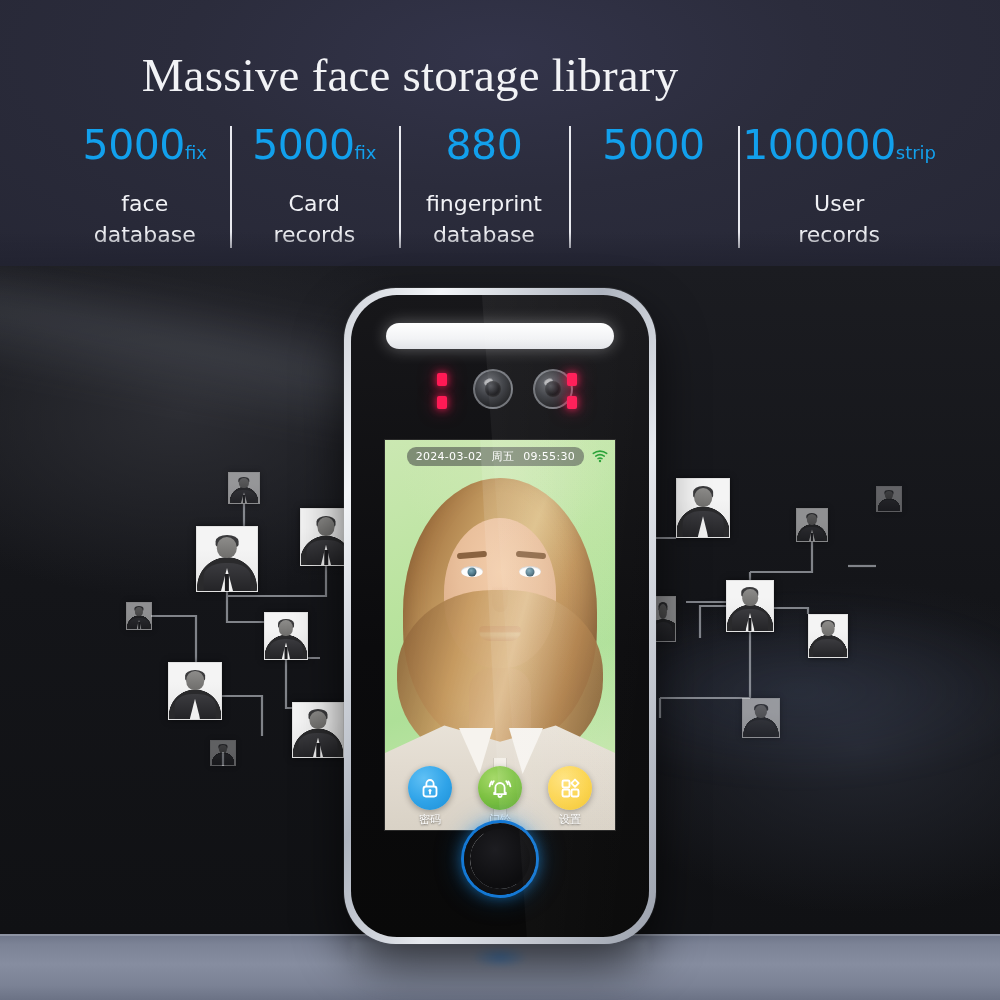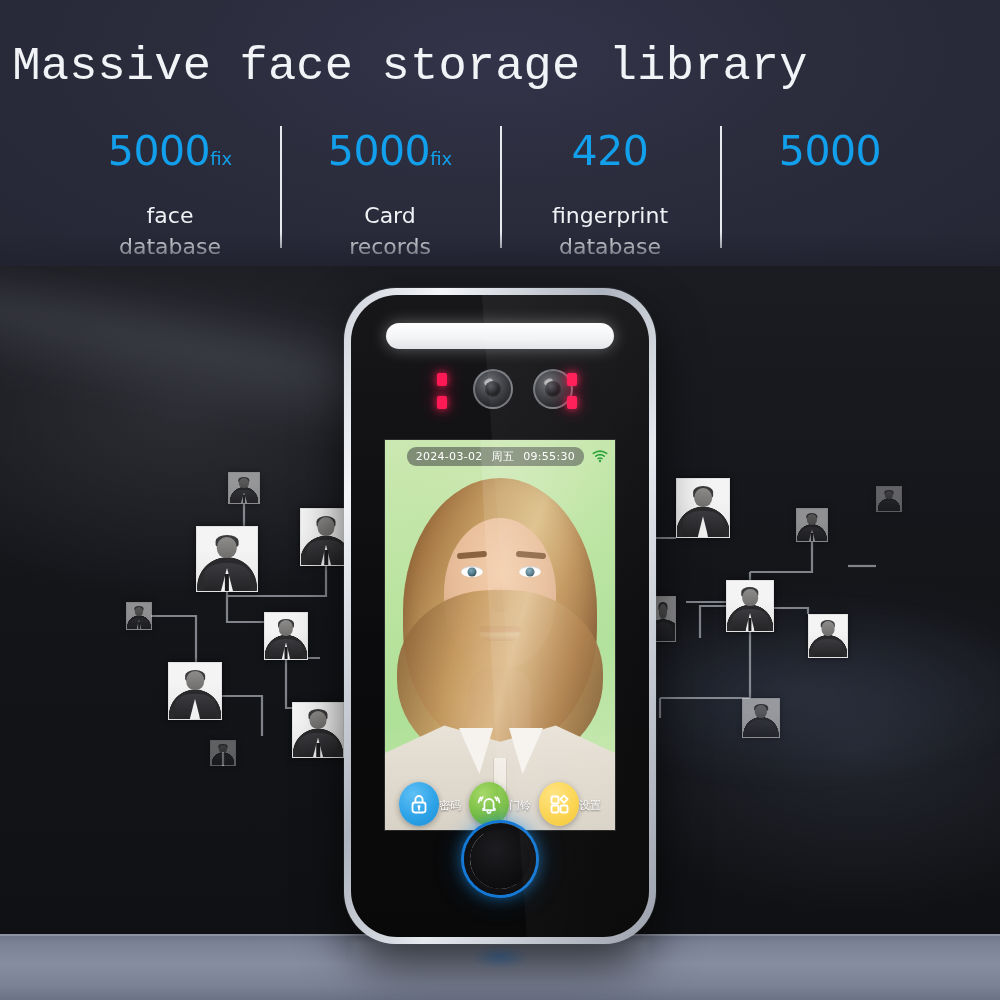--- a/index.html
+++ b/index.html
@@ -19,27 +19,27 @@
     background:
       radial-gradient(ellipse 700px 300px at 50% 20%, #33344a 0%, #2b2c3c 45%, #262735 100%);
     overflow:hidden;
   }
   .header-band::after{
     content:""; position:absolute; left:0; right:0; bottom:0; height:40px;
     background:linear-gradient(to bottom, rgba(38,39,53,0) 0%, #212230 100%);
   }
 
   .page-title{
-    position:absolute; left:0; top:40px; width:820px;
+    position:absolute; left:0; top:48px; width:820px;
     text-align:center;
     color:#f2f3f6;
     font-size:47px;
     font-weight:400;
     letter-spacing:.2px;
-    font-family:Liberation Mono, monospace;
+    font-family:Liberation Serif, serif;
     white-space:nowrap;
   }
 
   
   .stats-row{
     position:absolute; left:60px; top:122px; width:880px; height:132px;
     display:flex; align-items:flex-start;
   }
   .stat-cell{
     position:relative;
@@ -48,21 +48,21 @@
     padding:0 4px;
   }
   .stat-cell + .stat-cell::before{
     content:""; position:absolute; left:0; top:4px;
     width:2px; height:122px;
     background:#e9eaf0;
   }
   .stat-value{
     color:#12a0ec;
     font-size:41px;
-    line-height:58px;
+    line-height:46px;
     font-weight:400;
     font-family:"DejaVu Sans", sans-serif;
     white-space:nowrap;
     letter-spacing:-.5px;
   }
   .stat-unit{
     font-size:18px;
     letter-spacing:0;
   }
   .stat-label{
@@ -347,21 +347,21 @@
     letter-spacing:.3px;
   }
   .wifi-icon{ width:16px; height:14px; display:block; }
 
   
   .actions{
     position:absolute; left:0; bottom:4px; width:100%;
     display:flex; justify-content:space-around; align-items:flex-end;
     padding:0 10px;
   }
-  .action{ display:flex; flex-direction:row; align-items:center; width:62px; }
+  .action{ display:flex; flex-direction:column; align-items:center; width:62px; }
   .action-icon{
     width:44px; height:44px; border-radius:50%;
     display:flex; align-items:center; justify-content:center;
     box-shadow:0 2px 6px rgba(0,0,0,.3);
   }
   .action-icon.blue{ background:radial-gradient(circle at 36% 28%, #5fc0f5 0%, #2fa3e8 55%, #1c8fd6 100%); }
   .action-icon.green{ background:radial-gradient(circle at 36% 28%, #a6d96a 0%, #79bf3e 55%, #5fa82c 100%); }
   .action-icon.yellow{ background:radial-gradient(circle at 36% 28%, #ffe27a 0%, #fbd34a 55%, #f2c42c 100%); }
   .action-label{
     margin-top:3px;
@@ -428,29 +428,34 @@
 database</div>
       </div>
 
       <div class="stat-cell">
         <div class="stat-value"><span>5000</span><span class="stat-unit">fix</span></div>
         <div class="stat-label">Card
 records</div>
       </div>
 
       <div class="stat-cell">
-        <div class="stat-value"><span>420</span><span class="stat-unit"></span></div>
+        <div class="stat-value"><span>880</span><span class="stat-unit"></span></div>
         <div class="stat-label">fingerprint
 database</div>
       </div>
 
       <div class="stat-cell">
         <div class="stat-value"><span>5000</span><span class="stat-unit"></span></div>
       </div>
 
+      <div class="stat-cell">
+        <div class="stat-value"><span>100000</span><span class="stat-unit">strip</span></div>
+        <div class="stat-label">User
+records</div>
+      </div>
 
     </div>
   </div>
 
   <div class="scene">
     <div class="light-streak"></div>
     <div class="light-streak2"></div>
 
     <svg class="net-svg" viewBox="0 0 1000 668" preserveAspectRatio="none">
       <g stroke="#c3c7ce" stroke-width="2.2" fill="none" opacity="0.62">

